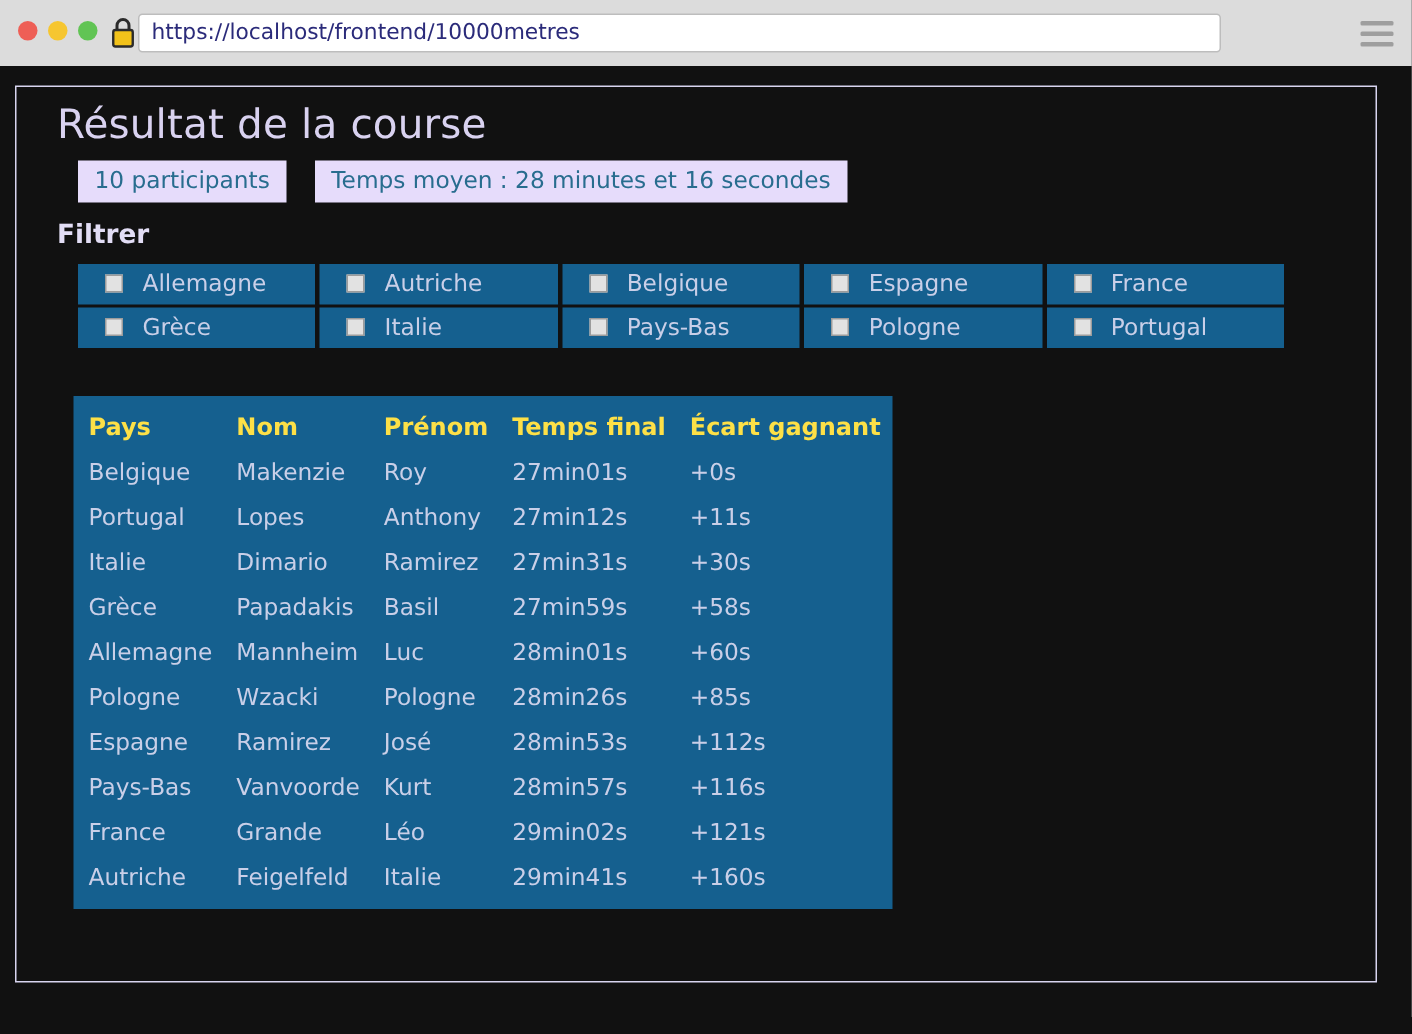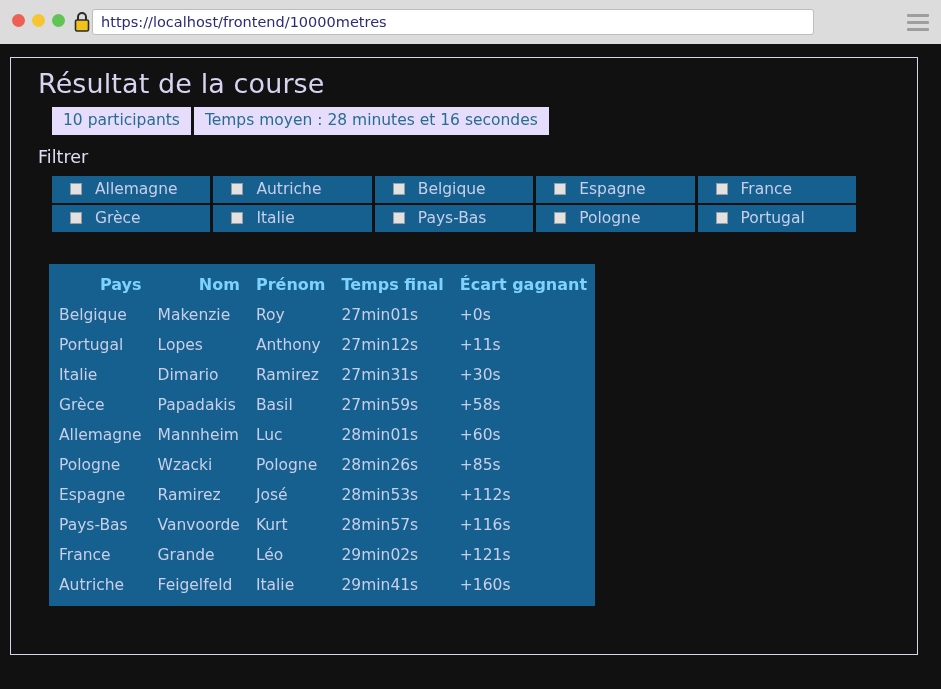--- a/index.html
+++ b/index.html
@@ -109,35 +109,35 @@
     font-size: 27px;
     font-weight: normal;
     color: #d9d2f0;
     letter-spacing: 0.1px;
   }
 
   
   #info-row {
     margin: 6px 0 12px 27px;
     display: flex;
-    gap: 3px;
+    gap: 19px;
   }
   .info-badge {
     background: #e6dcfb;
     color: #286d8f;
     font-size: 15.5px;
     padding: 5px 11px 6px 11px;
     white-space: nowrap;
     line-height: 1.1;
   }
 
   #filter-heading {
     margin: 8px 0 0 13px;
     font-size: 17.5px;
-    font-weight: normal;
+    font-weight: bold;
     color: #e2ddf5;
   }
 
   
   #filter-grid {
     margin: 7px 0 0 24px;
     width: 810px;
     border-collapse: separate;
     border-spacing: 3px 2px;
   }
@@ -166,24 +166,24 @@
   }
 
   
   #results-table {
     margin: 30px 0 0 24px;
     background: #15608f;
     border-collapse: collapse;
     width: 533px;
   }
   #results-table th {
-    color: #7dd3fc;
+    color: #fde047;
     font-size: 16px;
     font-weight: bold;
-    text-align: right;
+    text-align: left;
     padding: 11px 8px 6px 8px;
     white-space: nowrap;
   }
   #results-table td {
     color: #c9cfe8;
     font-size: 15.5px;
     text-align: left;
     padding: 6px 8px 6px 8px;
     white-space: nowrap;
   }

